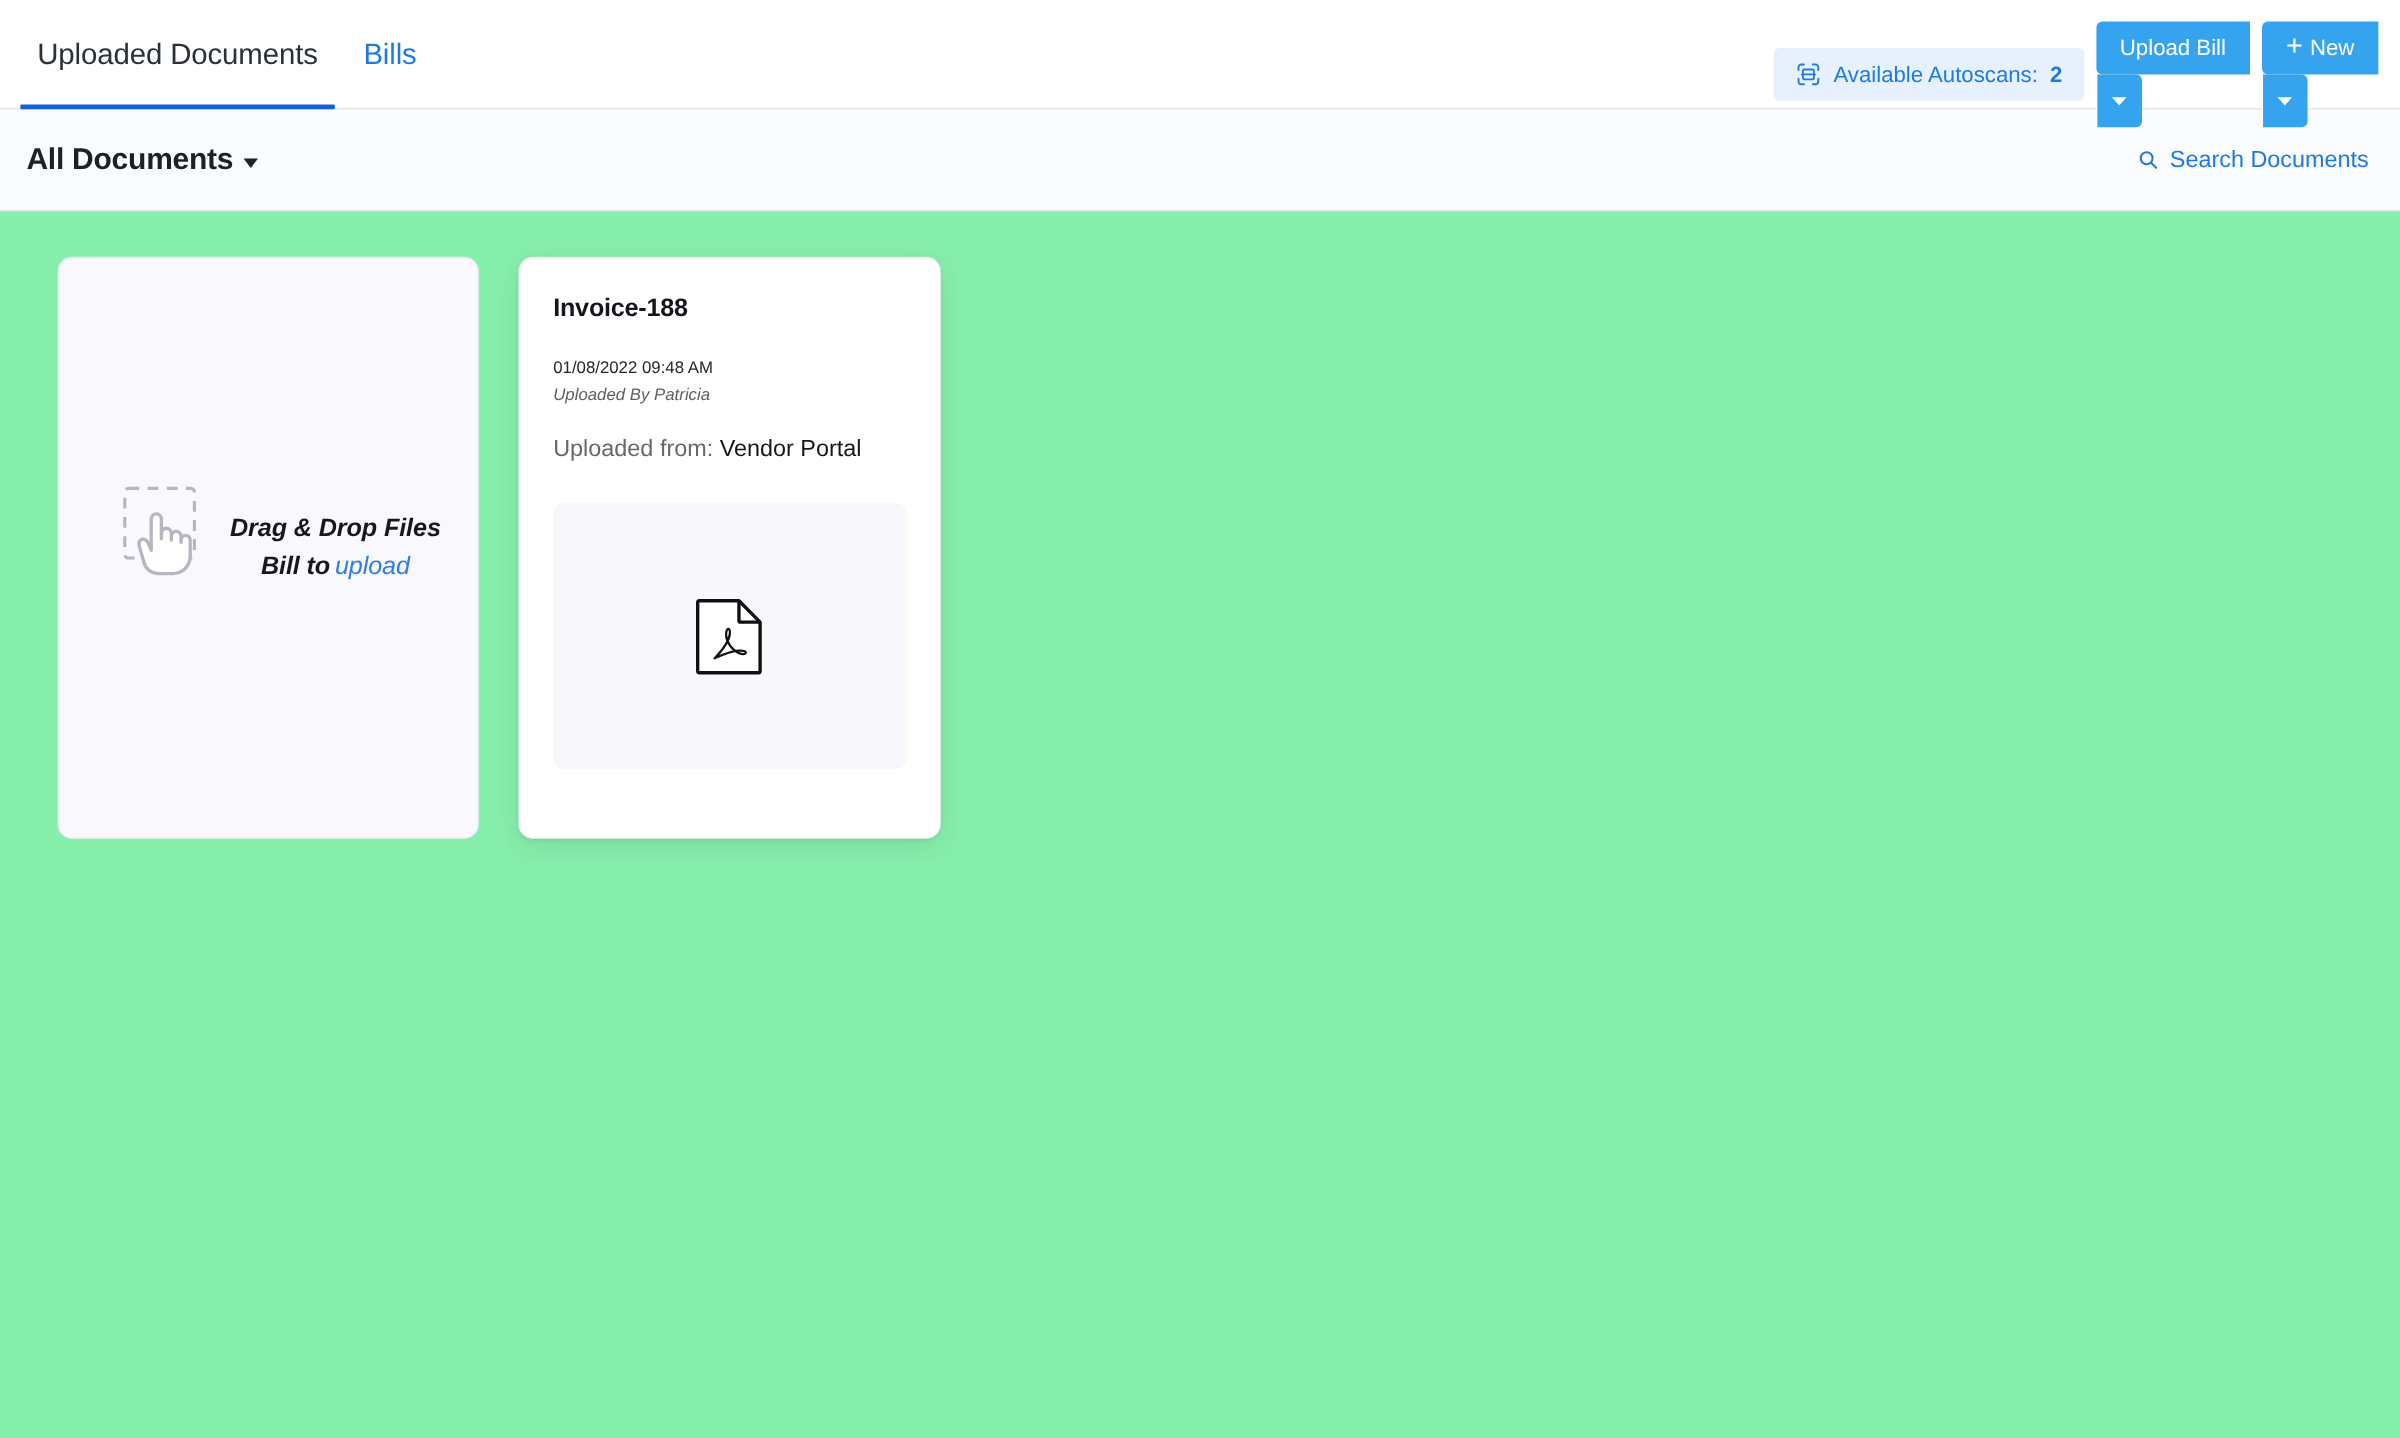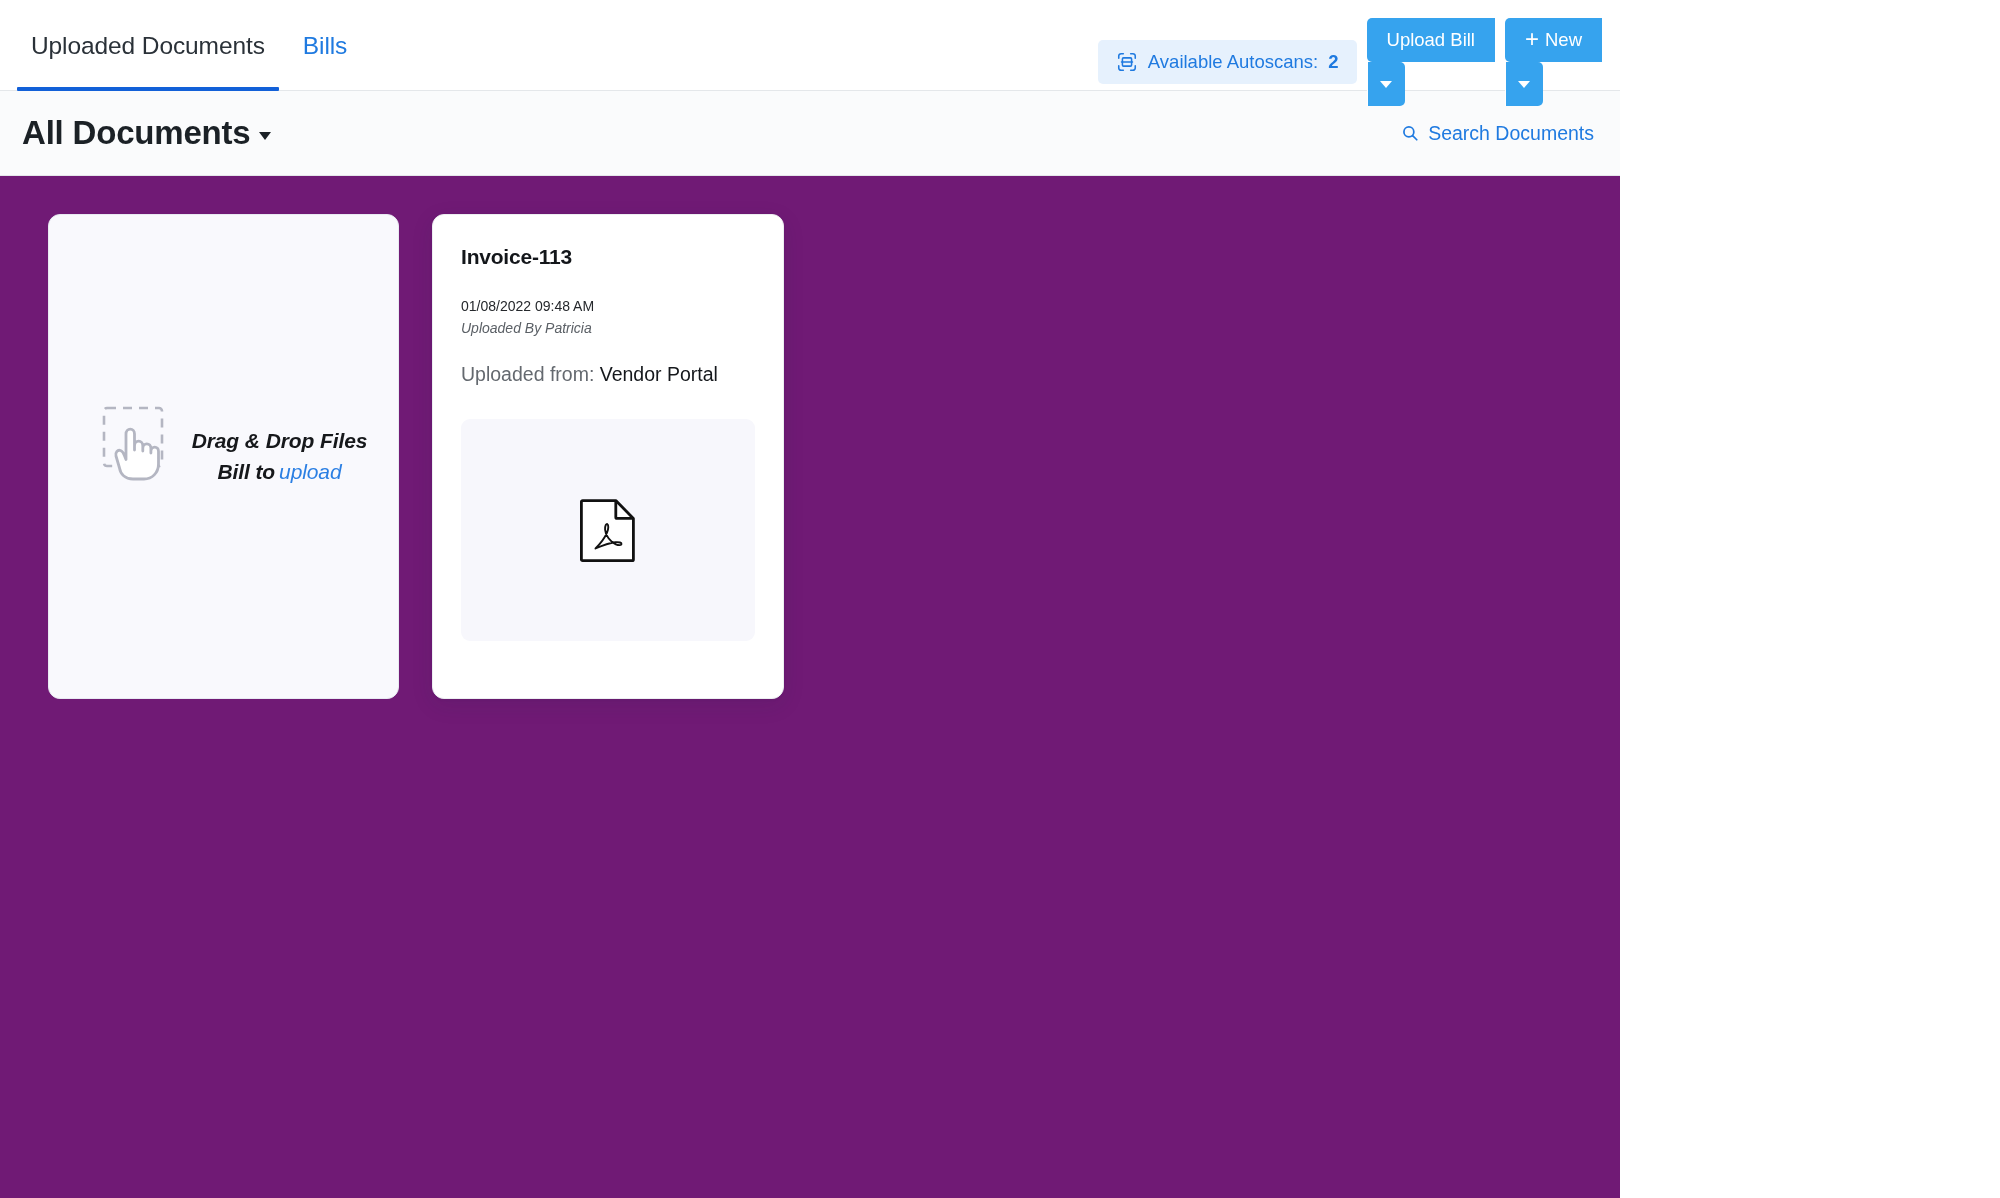--- a/index.html
+++ b/index.html
@@ -6,25 +6,25 @@
 
   html, body {
     width: 2000px;
     height: 1198px;
     background: #ffffff;
     font-family: "Liberation Sans", sans-serif;
     -webkit-font-smoothing: antialiased;
   }
 
   #app {
-    width: 1620px;
+    width: 2000px;
     height: 1198px;
     position: relative;
     overflow: hidden;
-    background: #701a75;
+    background: #86efac;
   }
 
   
   .topbar {
     height: 91px;
     position: relative;
     display: flex;
     align-items: flex-start;
     border-bottom: 1px solid #e4e7ea;
     background: #ffffff;
@@ -141,21 +141,21 @@
     padding: 0 26px 0 22px;
   }
 
   .view-select {
     display: flex;
     align-items: center;
     gap: 9px;
     cursor: pointer;
   }
   .view-select .label {
-    font-size: 33px;
+    font-size: 25px;
     color: #1b2126;
     font-weight: bold;
     letter-spacing: -0.2px;
   }
   .view-caret {
     width: 0; height: 0;
     border-left: 6px solid transparent;
     border-right: 6px solid transparent;
     border-top: 8px solid #1b2126;
     margin-top: 6px;
@@ -358,21 +358,21 @@
       </div>
       <div class="dz-text">
         <div>Drag &amp; Drop Files</div>
         <div>
           <span>Bill to</span><span class="dz-upload">upload</span>
         </div>
       </div>
     </div>
 
     <div class="doc-card">
-      <div class="doc-title">Invoice-113</div>
+      <div class="doc-title">Invoice-188</div>
       <div class="doc-date">01/08/2022 09:48 AM</div>
       <div class="doc-uploader">Uploaded By Patricia</div>
       <div class="doc-source">
         <span class="src-label">Uploaded from:</span>
         <span class="src-value">Vendor Portal</span>
       </div>
       <div class="thumb">
         <span style="display:flex;">
           <svg width="58" height="66" viewBox="0 0 58 66" fill="none">
             <path d="M3.6 3.6 h33.2 L54.4 21.4 V62.4 a1.2 1.2 0 0 1 -1.2 1.2 H3.6 a1.2 1.2 0 0 1 -1.2 -1.2 V4.8 a1.2 1.2 0 0 1 1.2 -1.2 z" fill="#ffffff" stroke="#111111" stroke-width="2.8" stroke-linejoin="round"></path>

